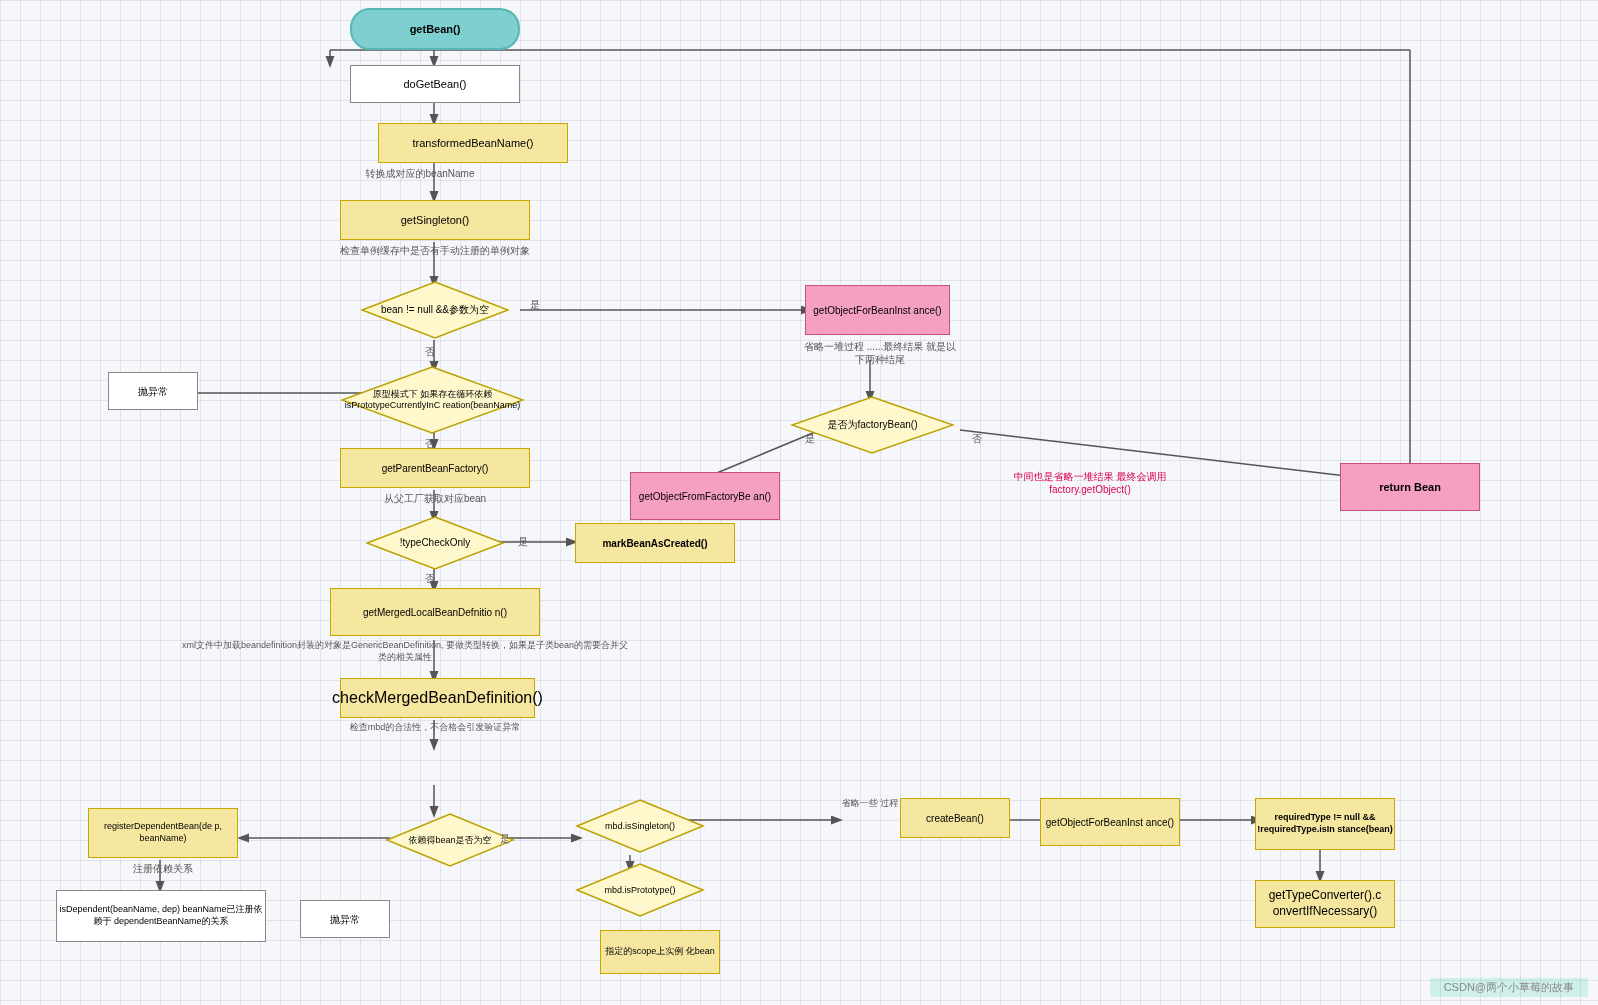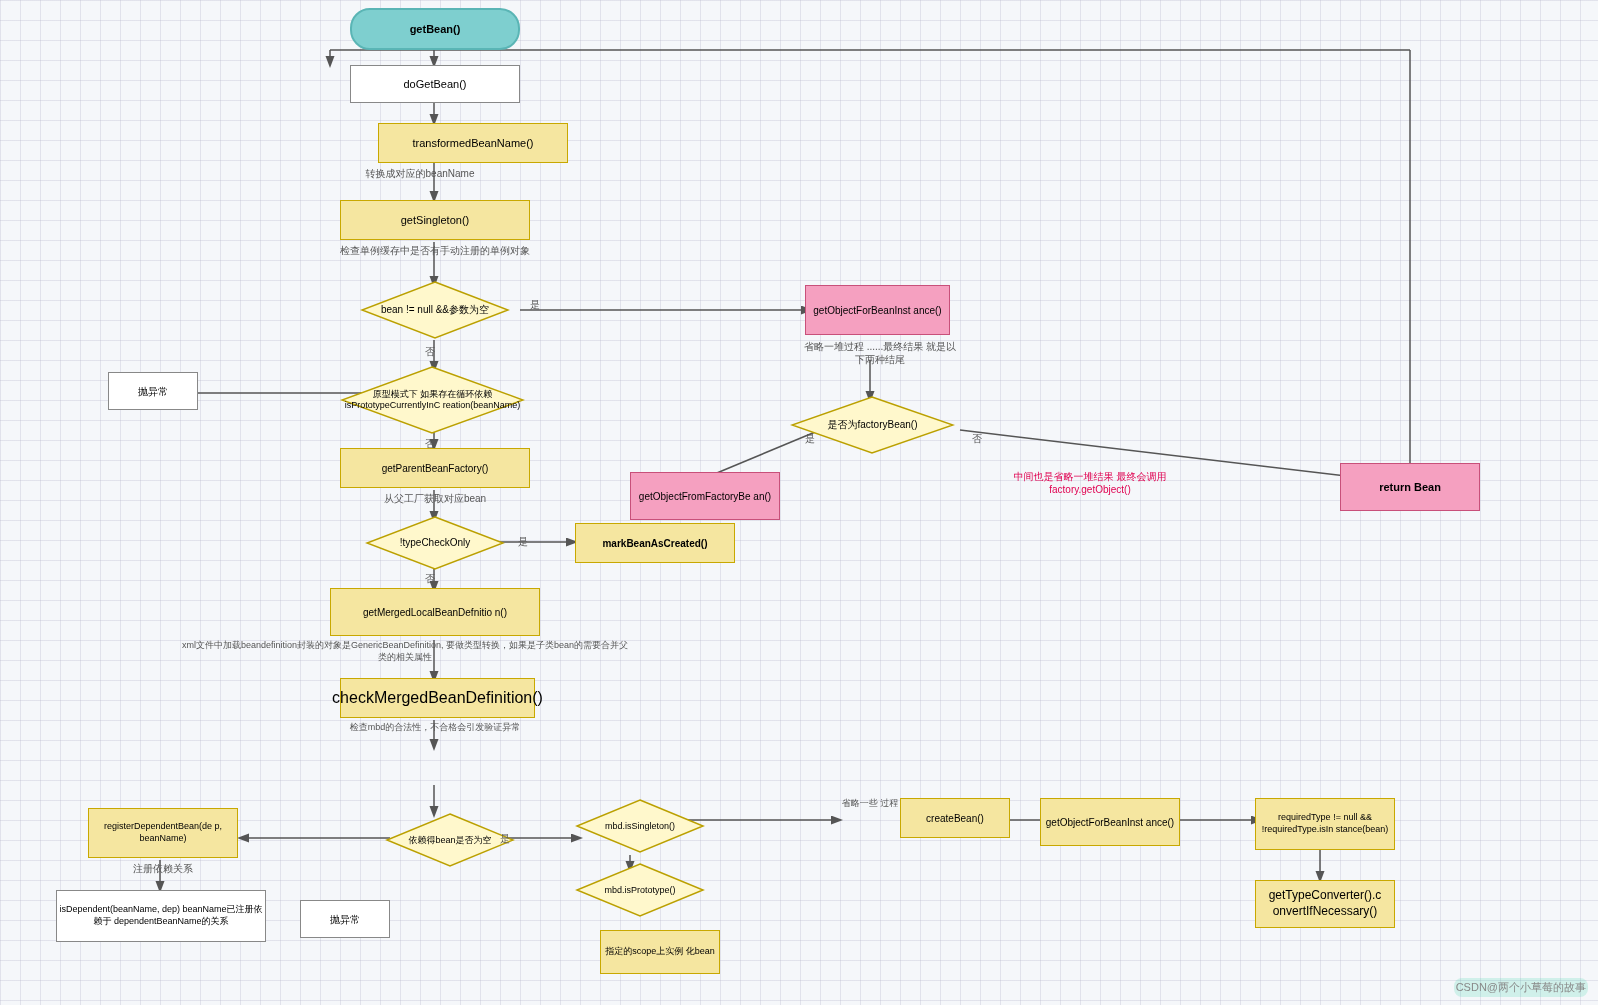--- a/index.html
+++ b/index.html
@@ -74,22 +74,22 @@
       height: 1005px;
       pointer-events: none;
     }
     .watermark {
       position: absolute;
       bottom: 8px;
       right: 10px;
       font-size: 11px;
       color: #888;
       background: rgba(0,200,150,0.15);
-      padding: 2px 2px;
-      border-radius: 8px;
+      padding: 2px 14px;
+      border-radius: 1px;
     }
   </style>
 </head>
 <body>
 
 <div class="canvas">
 
   <svg class="svg-overlay">
     <defs>
       <marker id="arrow" markerWidth="8" markerHeight="8" refX="6" refY="3" orient="auto">
@@ -286,21 +286,21 @@
 化bean</div>
 
   <div class="label-text" style="left:830px;top:798px;width:80px;font-size:9px;">省略一些
 过程</div>
 
   <div class="node rect-yellow" style="left:900px;top:798px;width:110px;height:40px;font-size:10px;">createBean()</div>
 
   <div class="node rect-yellow" style="left:1040px;top:798px;width:140px;height:48px;font-size:10px;">getObjectForBeanInst
 ance()</div>
 
-  <div class="node rect-yellow" style="left:1255px;top:798px;width:140px;height:52px;font-size:9px;">requiredType != null
+  <div class="node rect-yellow" style="left:1255px;top:798px;width:140px;height:52px;font-size:9px;font-weight:bold;">requiredType != null
 &amp;&amp; !requiredType.isIn
 stance(bean)</div>
 
   <div class="node rect-yellow" style="left:1255px;top:880px;width:140px;height:48px;font-size:12px;">getTypeConverter().c
 onvertIfNecessary()</div>
 
   <div class="watermark">CSDN@两个小草莓的故事</div>
 
 </div>
 

